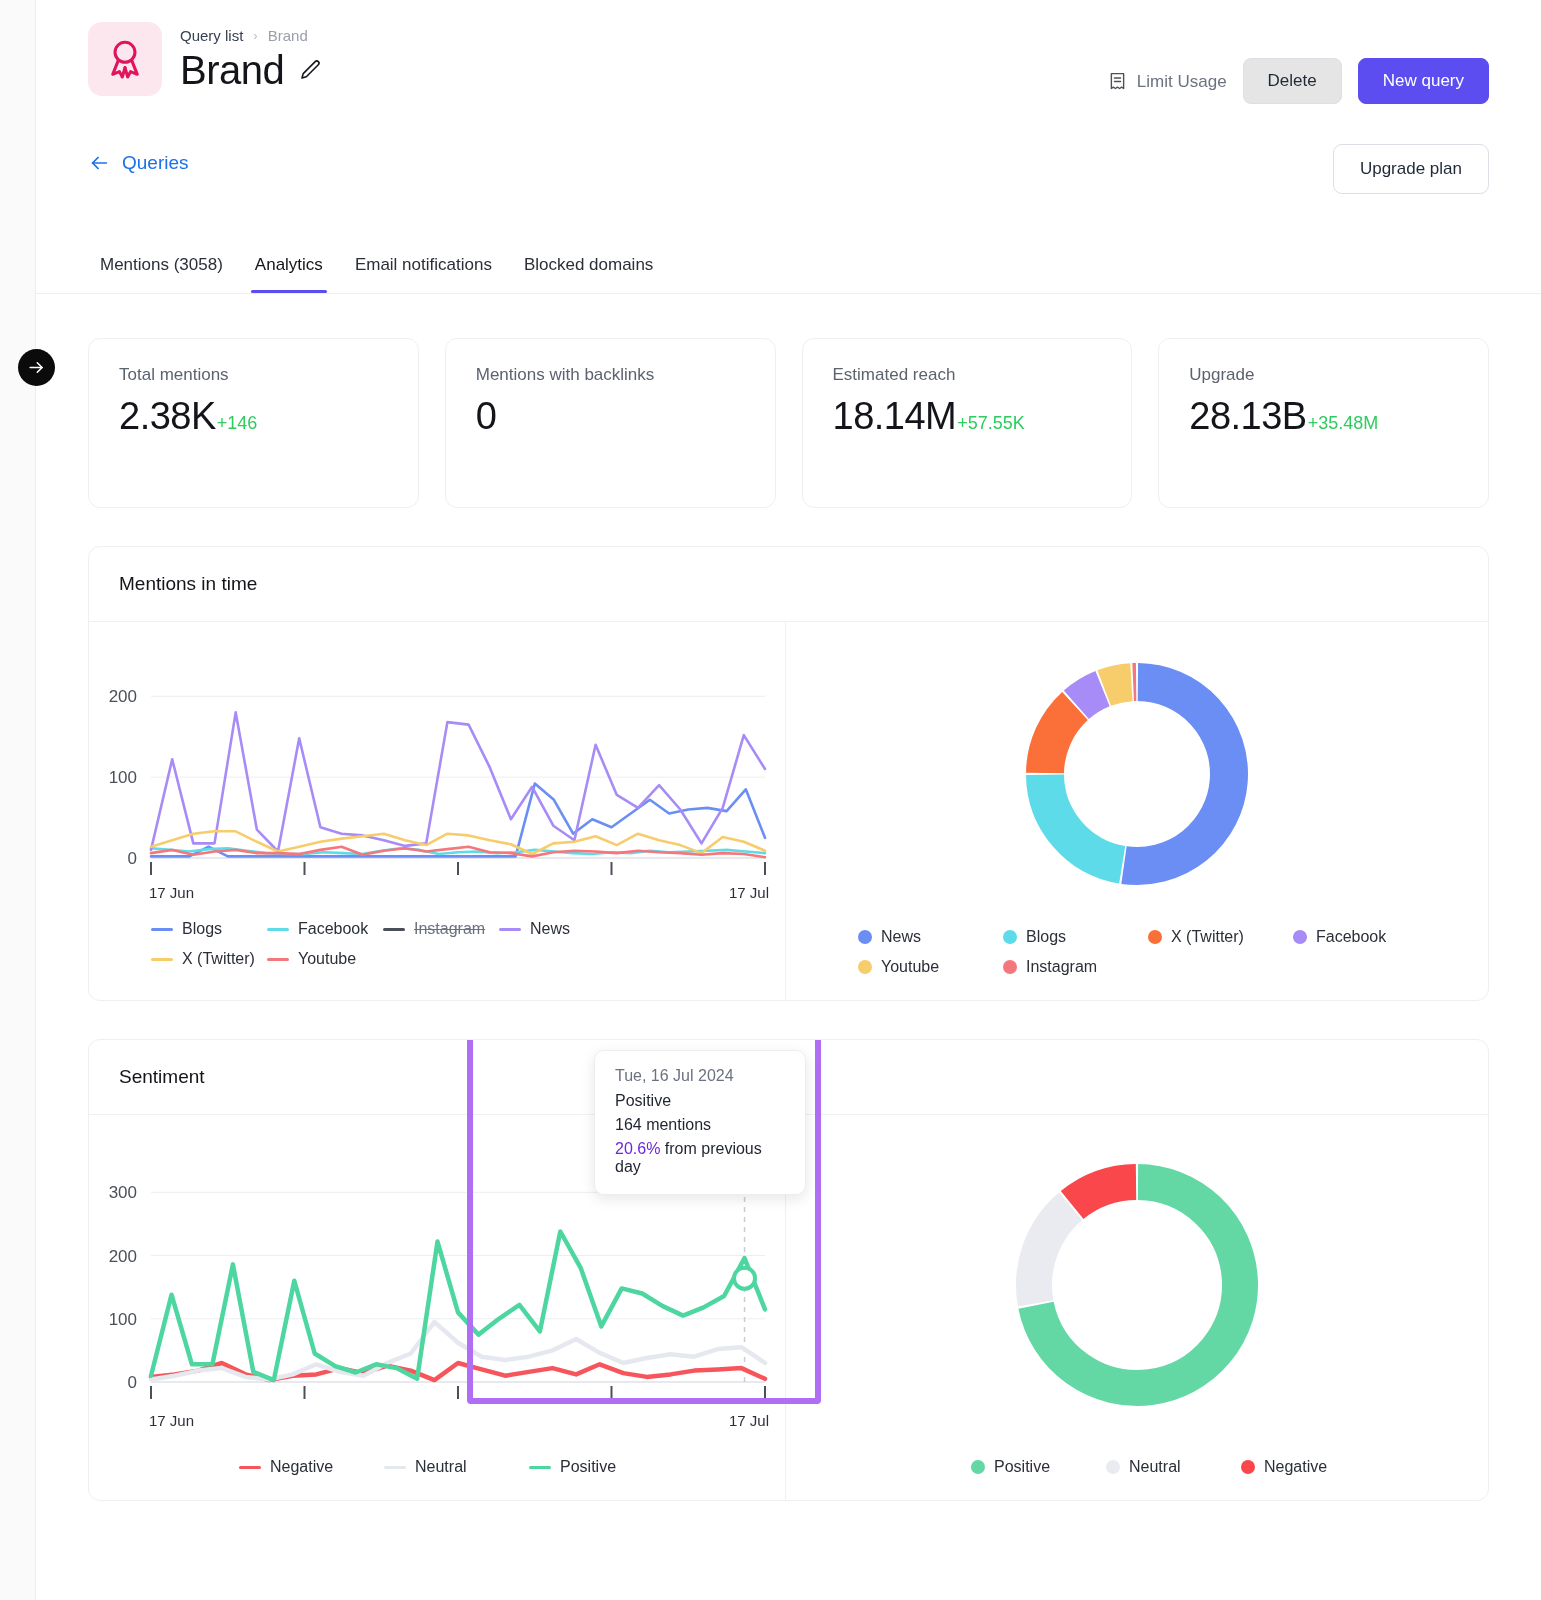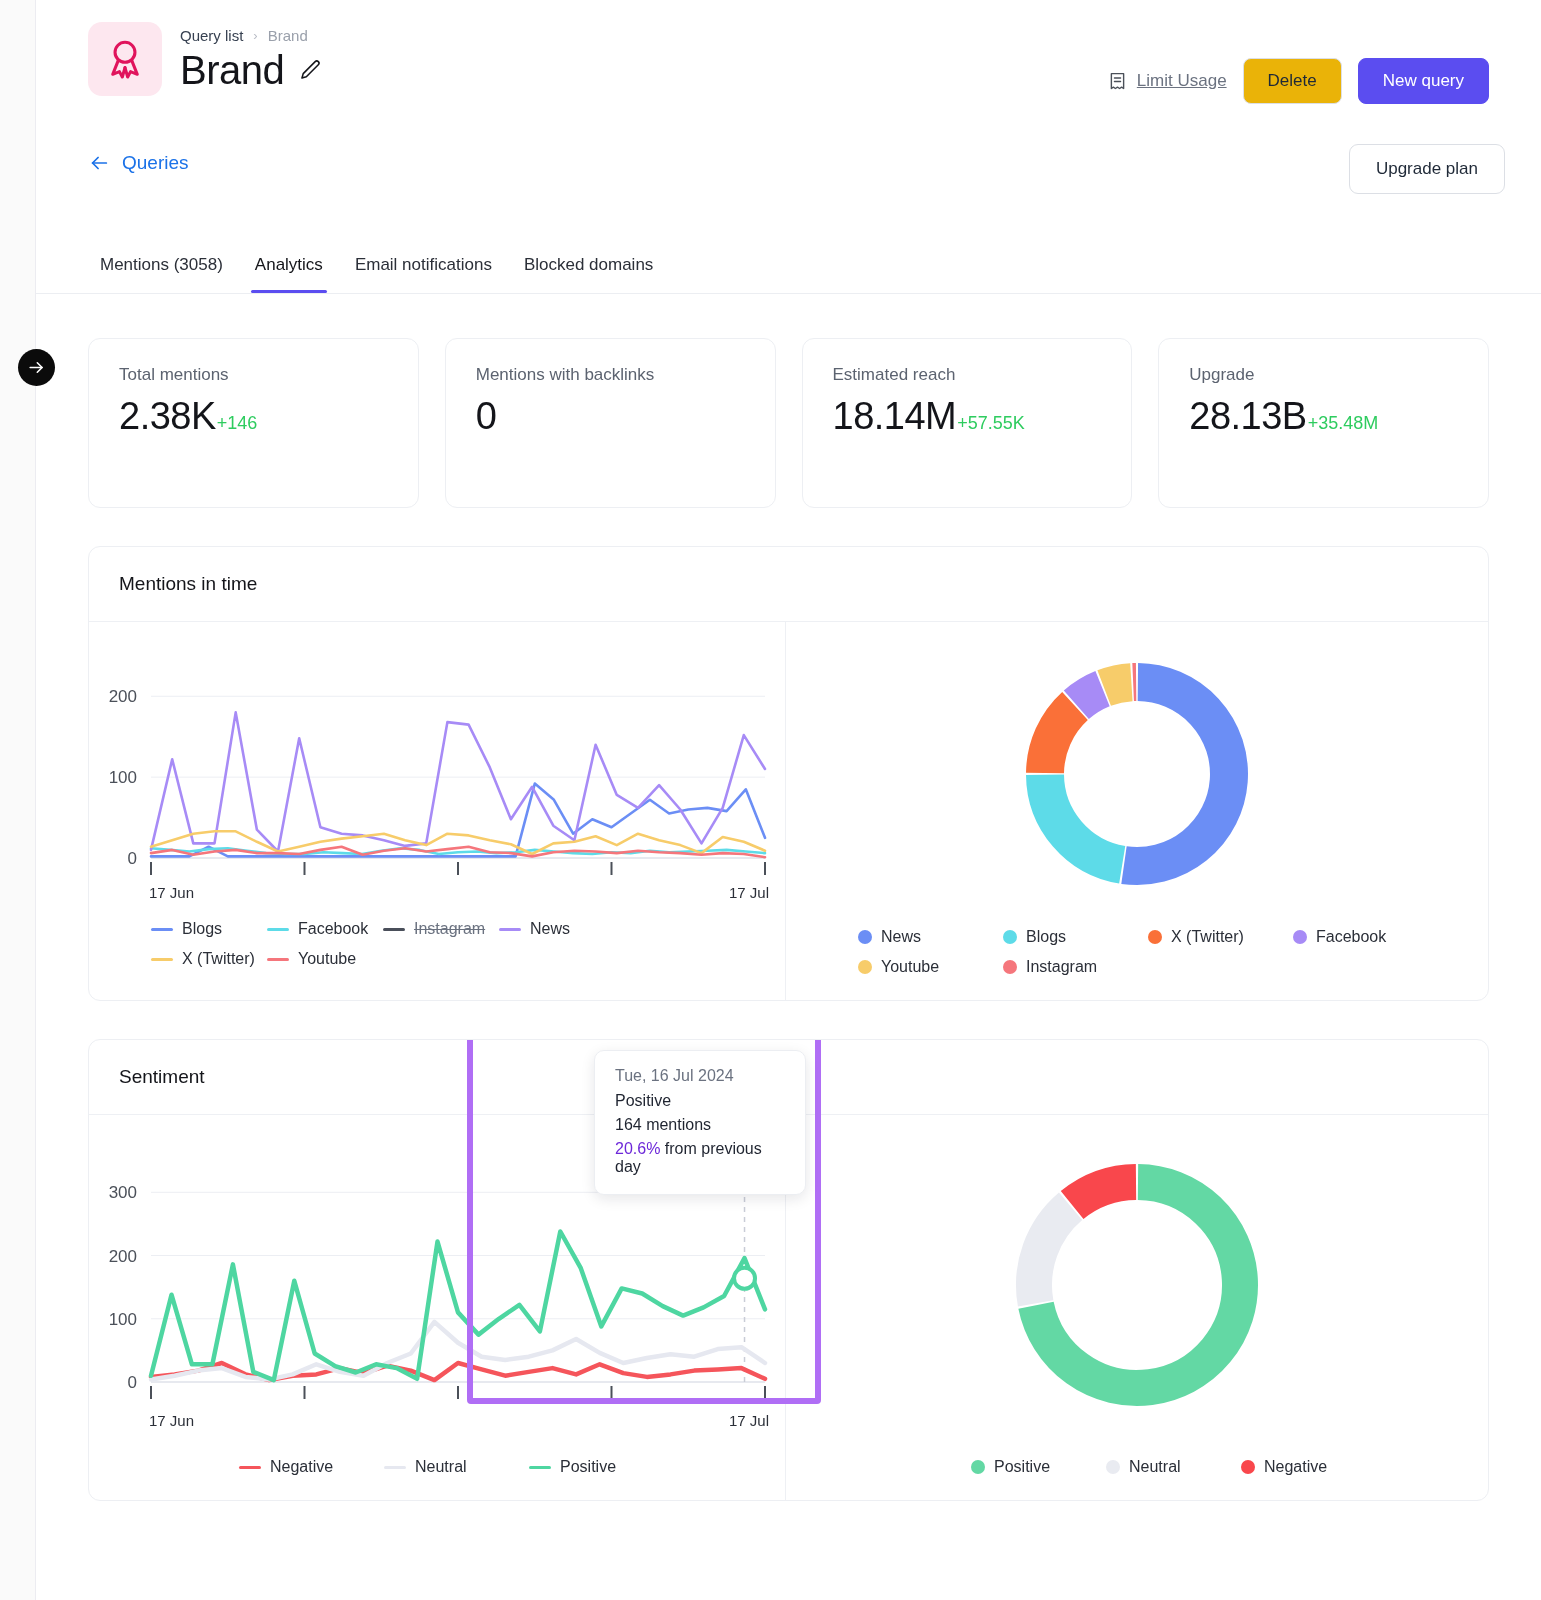--- a/index.html
+++ b/index.html
@@ -39,37 +39,37 @@
   .crumb-cur { color:#9aa0ab; }
   .title-row { display:flex; align-items:center; gap:14px; margin-top:4px; }
   .title { font-size:40px; font-weight:400; color:#14151a; letter-spacing:-0.5px; }
   .edit-ic { cursor:pointer; display:flex; }
 
   .header-actions {
     position:absolute; right:52px; top:58px;
     display:flex; align-items:center; gap:16px;
   }
   .limit-usage {
-    display:flex; align-items:flex-start; gap:9px;
-    color:#6b7280; font-size:17px; cursor:pointer;text-decoration:underline;
+    display:flex; align-items:flex-end; gap:9px;
+    color:#6b7280; font-size:17px; cursor:pointer;
   }
   .btn {
     font-family:"Liberation Sans", sans-serif;
     font-size:17px; border-radius:8px; padding:12px 24px;
     cursor:pointer; white-space:nowrap;
   }
-  .btn-outline { background:#eab308; border:1px solid #dcdfe5; color:#1f2937; }
+  .btn-outline { background:#e5e5e5; border:1px solid #dcdfe5; color:#1f2937; }
   .btn-primary { background:#5b4df0; border:1px solid #5b4df0; color:#fff; }
 
   .back-row { position:relative; padding:0 52px; margin-top:22px; height:54px; }
   .back-link {
     display:inline-flex; align-items:flex-start; gap:12px;
     color:#1b72e8; font-size:19px; cursor:pointer;
   }
-  .upgrade-wrap { position:absolute; right:36px; top:-8px; }
+  .upgrade-wrap { position:absolute; right:52px; top:-8px; }
   .btn-upgrade { background:#fff; border:1px solid #dcdfe5; color:#1f2937; font-size:17px;
     border-radius:9px; padding:14px 26px; cursor:pointer; }
 
   
   .tabs { margin:49px 0 0 0; padding:0 48px; position:relative; }
   .tabs-inner { display:flex; gap:0; align-items:flex-end; }
   .tab {
     font-size:17px; color:#2b2f38; padding:0 16px 18px 16px;
     cursor:pointer; position:relative; white-space:nowrap;
   }

